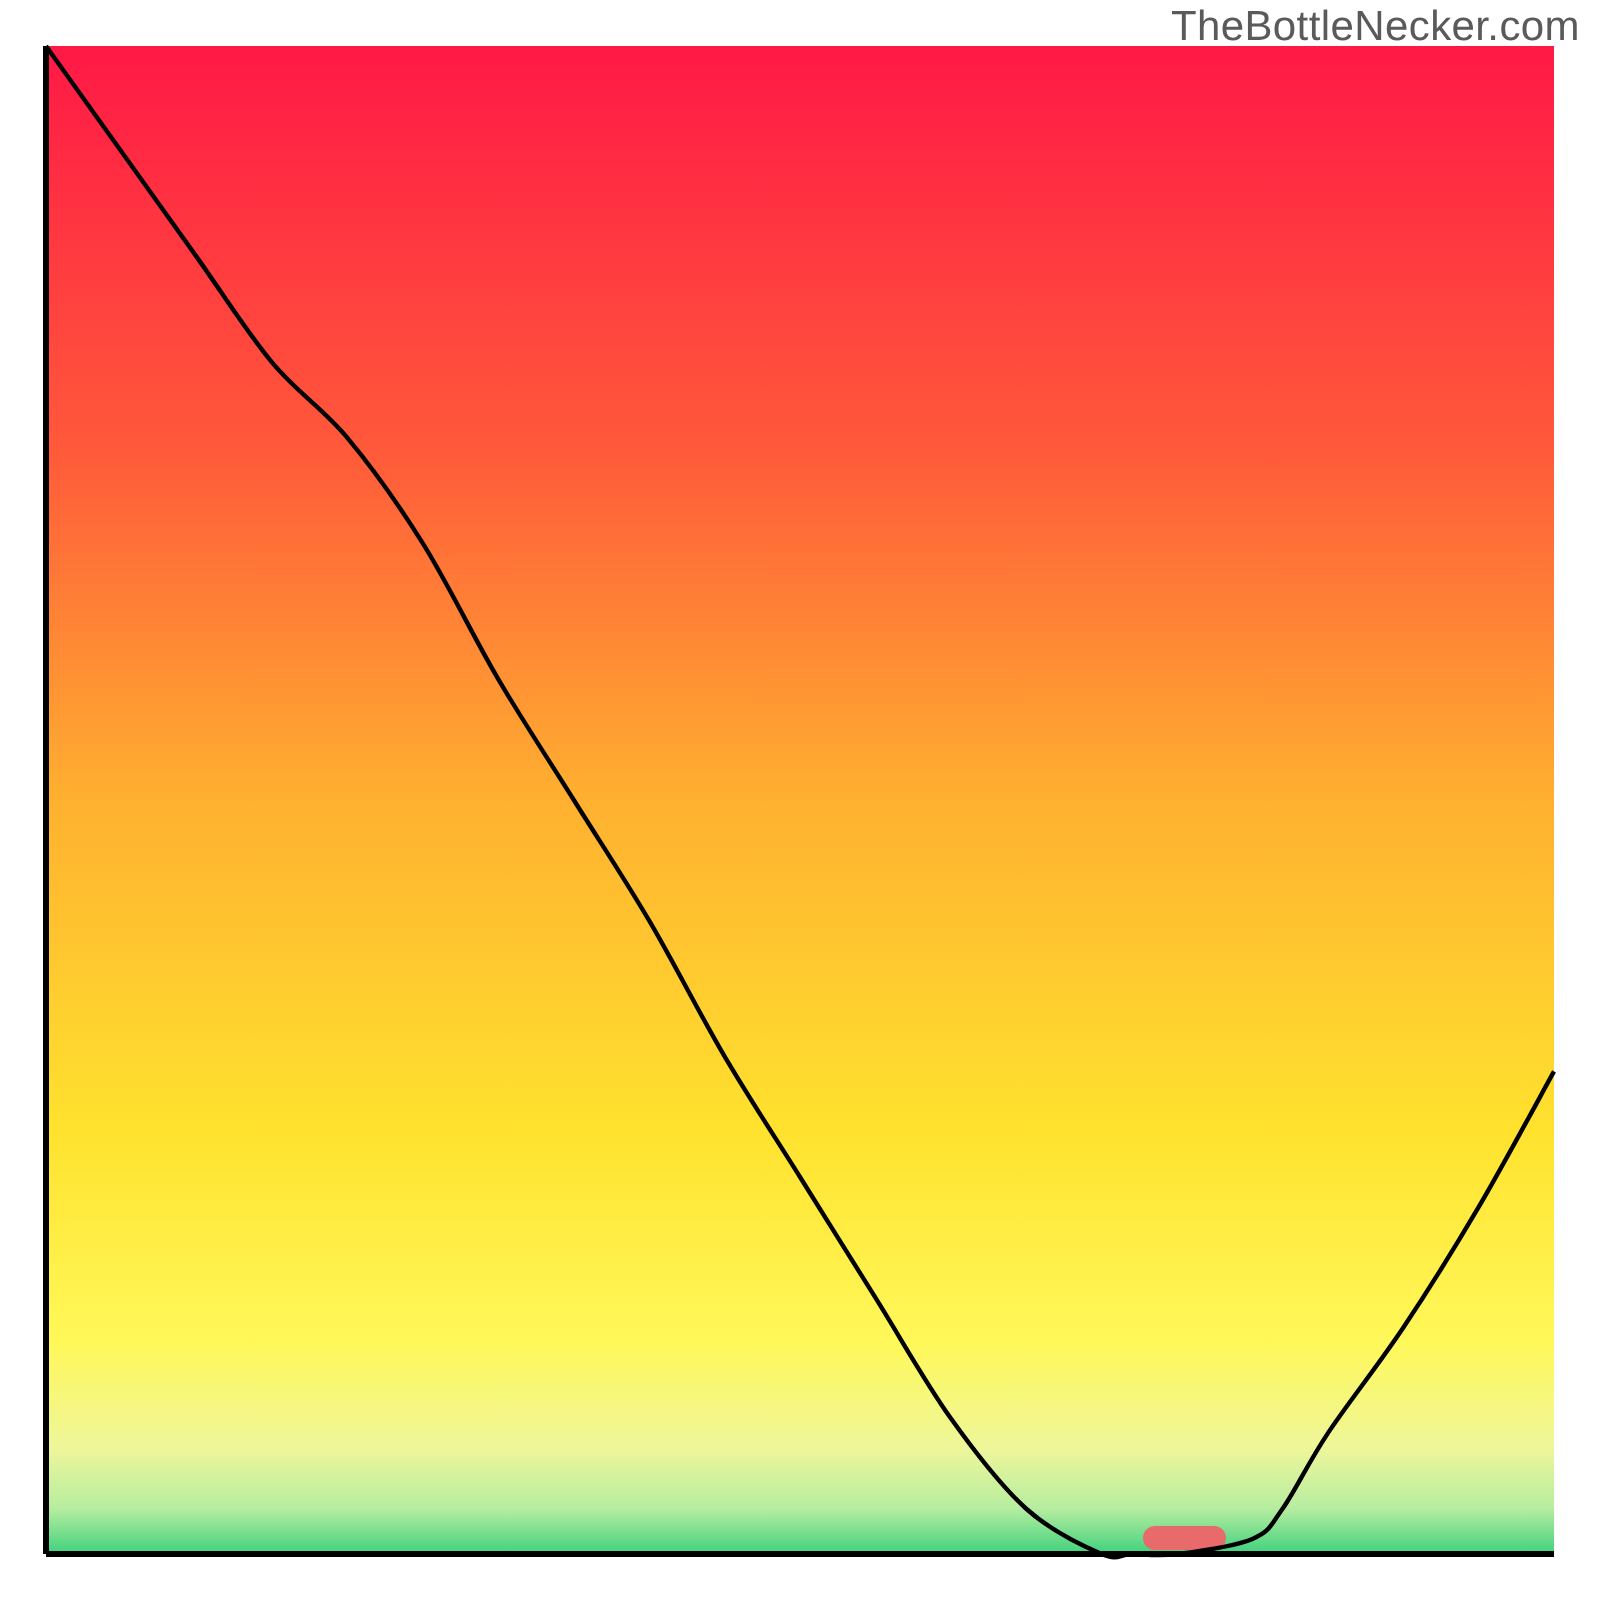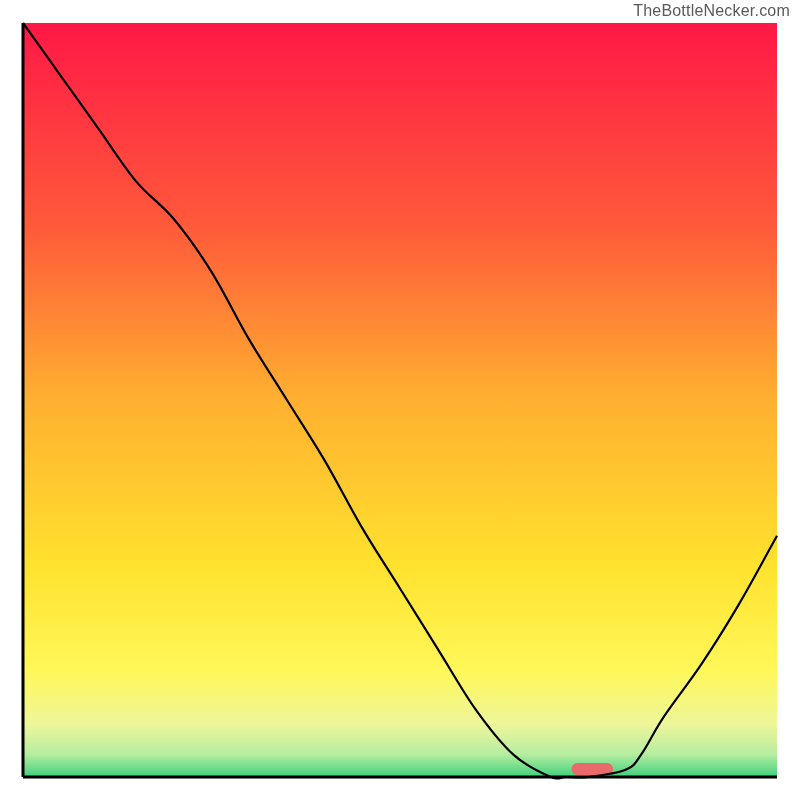--- a/index.html
+++ b/index.html
@@ -18,21 +18,21 @@
   svg {
     position: absolute;
     left: 0;
     top: 0;
   }
   .watermark {
     position: absolute;
     top: 2px;
     right: 10px;
     color: #5a5a5a;
-    font-size: 16px;
+    font-size: 21px;
     font-family: Arial, Helvetica, sans-serif;
     letter-spacing: 0.2px;
   }
 </style>
 </head>
 <body>
 
 <div class="canvas-wrap">
 
   <svg width="800" height="800" viewBox="0 0 800 800">

